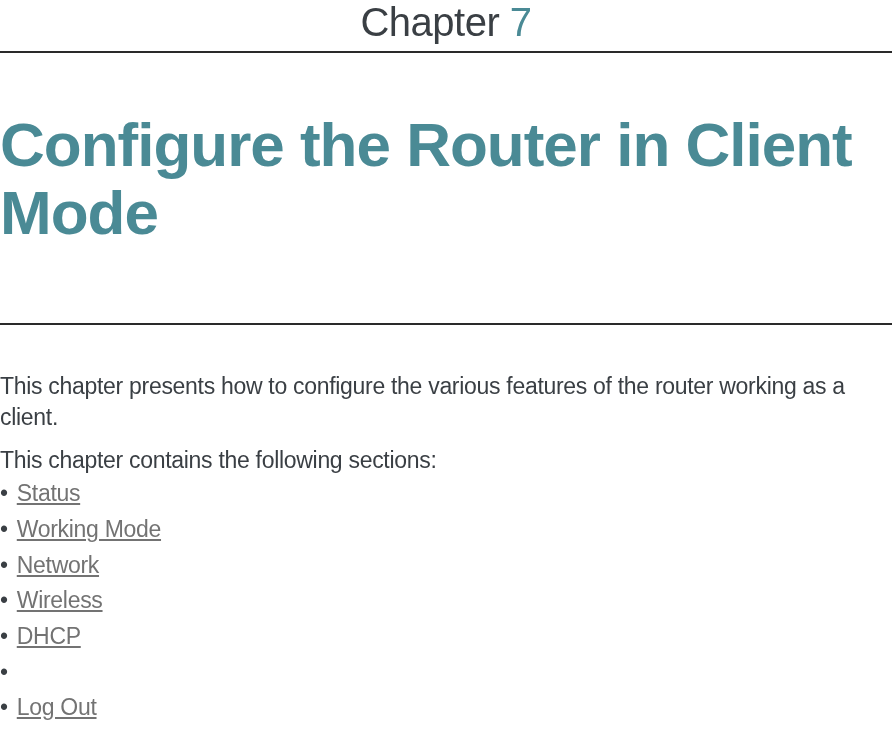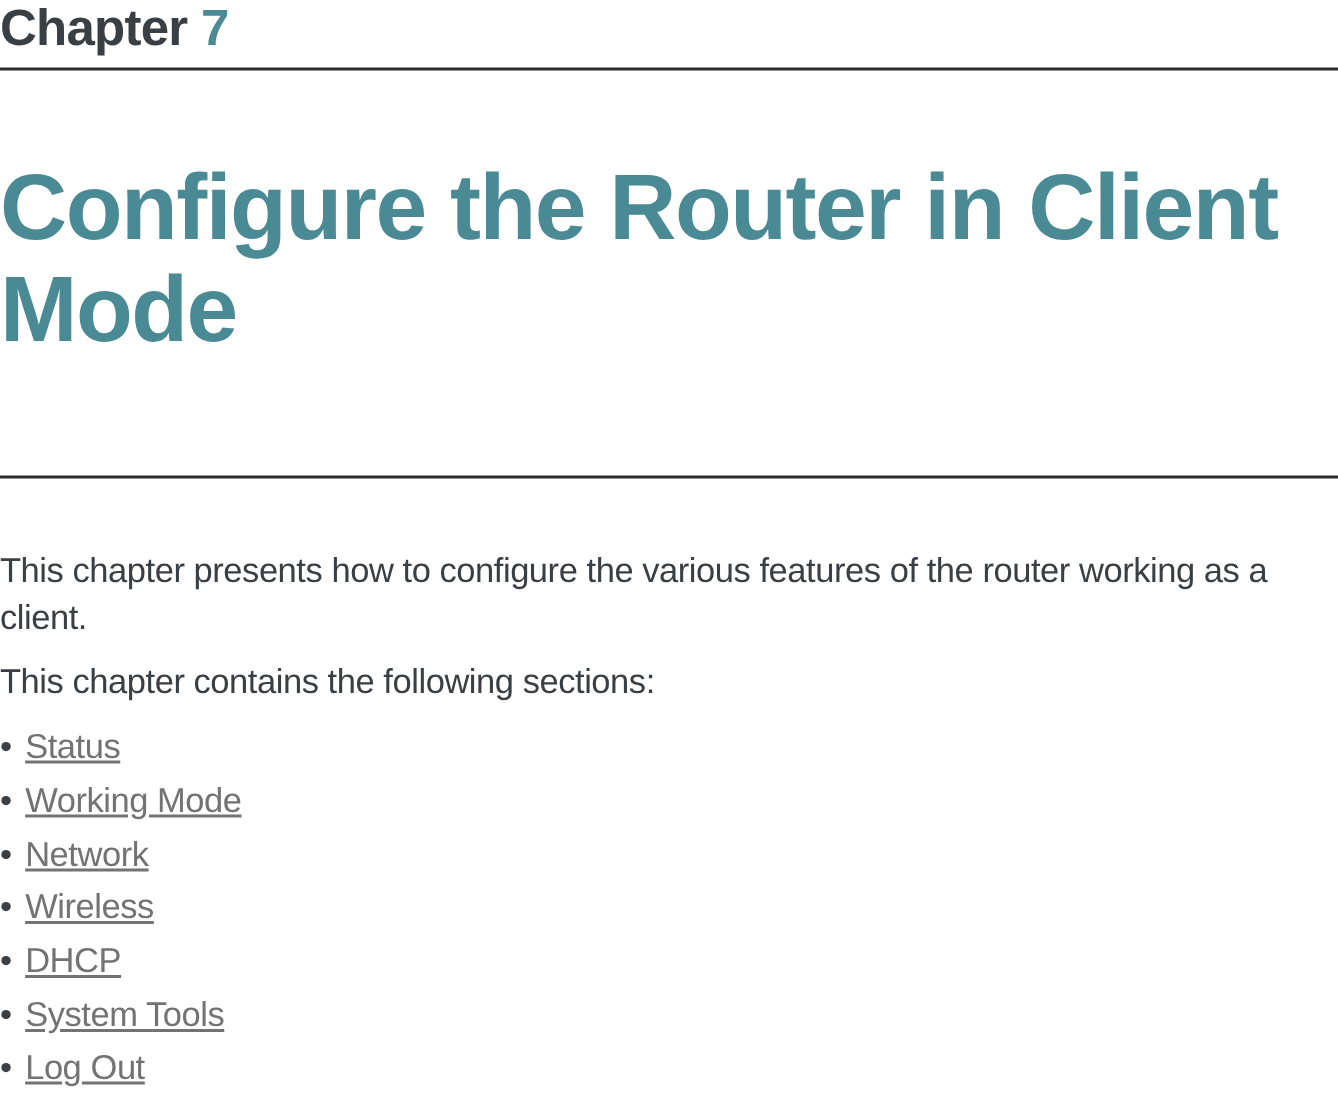--- a/index.html
+++ b/index.html
@@ -11,26 +11,27 @@
       font-family: -apple-system, BlinkMacSystemFont, "Segoe UI", Helvetica, Arial, sans-serif;
       background: #ffffff;
       width: 892px;
       height: 734px;
       overflow: hidden;
     }
     .page {
       padding: 0;
     }
     .chapter-line {
-      font-size: 34px;
-      font-weight: 700;
+      font-size: 40px;
+      font-weight: 400;
       color: #3a3f44;
       padding: 0 0 6px 0;
       border-bottom: 2px solid #2a2a2a;
       letter-spacing: -0.5px;
+      text-align: center;
     }
     .chapter-number {
       color: #4a8a95;
     }
     .main-title {
       font-size: 62px;
       font-weight: 700;
       color: #4a8a95;
       line-height: 1.1;
       margin-top: 58px;
@@ -46,21 +47,21 @@
       font-size: 23px;
       color: #3a3f44;
       line-height: 1.35;
       margin-bottom: 14px;
       letter-spacing: -0.3px;
       margin-top: 46px;
     }
     .sections-intro {
       font-size: 23px;
       color: #3a3f44;
-      margin-bottom: 12px;
+      margin-bottom: 2px;
       letter-spacing: -0.3px;
     }
     .section-list {
       list-style: none;
       padding: 0;
     }
     .section-item {
       font-size: 23px;
       color: #3a3f44;
       line-height: 1.55;
@@ -111,20 +112,19 @@
     <li class="section-item">
       <span class="bullet">•</span>
       <a class="section-link" href="#">Wireless</a>
     </li>
     <li class="section-item">
       <span class="bullet">•</span>
       <a class="section-link" href="#">DHCP</a>
     </li>
     <li class="section-item">
       <span class="bullet">•</span>
-      <a class="section-link" href="#">System Tools</a>
     </li>
     <li class="section-item">
       <span class="bullet">•</span>
       <a class="section-link" href="#">Log Out</a>
     </li>
   </ul>
 </div>
 
 </body></html>

